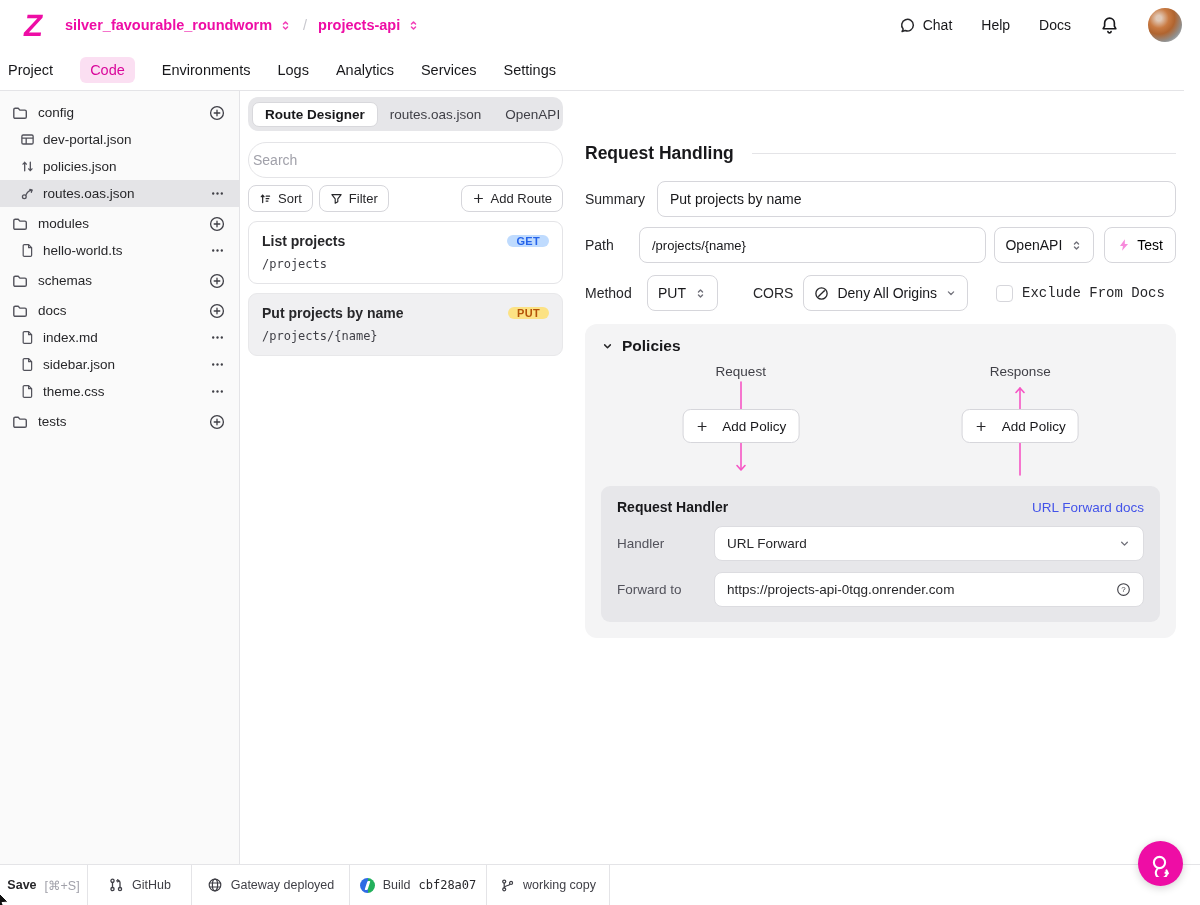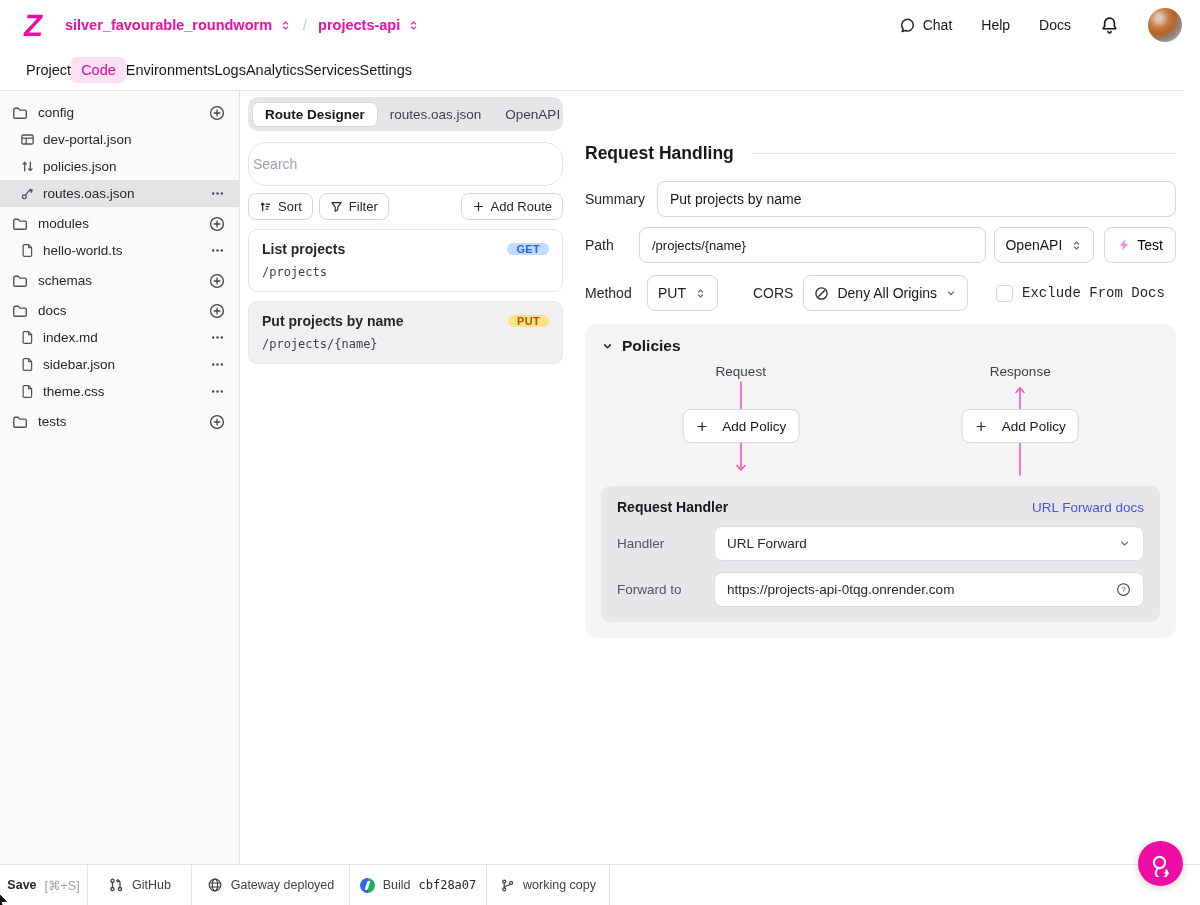--- a/index.html
+++ b/index.html
@@ -19,39 +19,39 @@
   .hdr{position:absolute;top:0;left:0;right:0;height:50px;display:flex;align-items:center;padding:0 18px 0 24px;}
   .logo{font-weight:800;font-size:31px;color:var(--brand);transform:skewX(-8deg);line-height:1;margin-right:22px;}
   .crumbs{display:flex;align-items:center;gap:7px;font-size:14.5px;font-weight:600;color:var(--brand);}
   .crumb-sep{color:#C8C8CE;font-weight:400;margin:0 4px;}
   .sel-ic{color:var(--brand);opacity:.8;}
   .hdr-right{margin-left:auto;display:flex;align-items:center;gap:29px;color:var(--t1);}
   .hdr-link{display:flex;align-items:center;gap:7px;cursor:pointer;}
   .avatar{width:34px;height:34px;border-radius:50%;background:radial-gradient(circle at 32% 30%,#e0c8b6 8%,#c97a42 30%,#b0642f 48%,#90908f 72%,#d8d8da 95%);}
 
   
-  .nav{position:absolute;top:50px;left:0;right:16px;height:41px;display:flex;align-items:center;padding:0 26px;border-bottom:1px solid var(--border);font-size:14.5px;}
+  .nav{position:absolute;top:50px;left:0;right:16px;height:41px;display:flex;align-items:center;gap:27px;padding:0 8px;border-bottom:1px solid var(--border);font-size:14.5px;}
   .nav-item{color:var(--t1);cursor:pointer;}
   .nav-item.active{color:#D9079B;background:var(--brand-bg);padding:5px 10px;border-radius:6px;font-weight:500;}
 
   
   .sidebar{position:absolute;top:91px;left:0;width:240px;bottom:23px;background:#FAFAFA;border-right:1px solid var(--border);padding-top:5px;}
   .srow{height:27px;display:flex;align-items:center;padding:0 14px 0 12px;gap:10px;font-size:13.5px;font-weight:500;color:#27272A;cursor:pointer;}
   .srow.child{padding-left:20px;gap:8px;}
   .srow.folder{margin-top:3px;}
   .srow.selected{background:var(--sel);}
   .srow .ic{color:#52525B;}
   .rowact{margin-left:auto;color:#3F3F46;display:flex;align-items:center;cursor:pointer;}
 
   
   .mid{position:absolute;top:91px;left:240px;width:340px;bottom:41px;background:#fff;padding:6px 17px 0 8px;}
   .tabbar{display:flex;align-items:center;background:#E6E6E9;border-radius:10px;padding:4px;height:34px;}
   .tabbar .tab{padding:4px 12px;font-size:13.5px;color:#3F3F46;cursor:pointer;border-radius:7px;white-space:nowrap;}
   .tabbar .tab.active{background:#fff;border:1px solid #D8D8DC;color:var(--t1);font-weight:600;}
-  .search{margin-top:11px;height:44px;width:100%;border:1px solid var(--border);border-radius:18px;padding:0 4px;font-size:14px;color:var(--t1);background:#fff;outline:none;font-family:"Liberation Sans",sans-serif;}
+  .search{margin-top:11px;height:36px;width:100%;border:1px solid var(--border);border-radius:18px;padding:0 4px;font-size:14px;color:var(--t1);background:#fff;outline:none;font-family:"Liberation Sans",sans-serif;}
   .search::placeholder{color:var(--ph);}
   .btnrow{margin-top:7px;display:flex;align-items:center;gap:6px;}
   .btn{display:flex;align-items:center;gap:6px;height:27px;padding:0 10px;border:1px solid var(--inborder);border-radius:8px;background:#fff;font-size:13px;font-weight:500;color:#27272A;cursor:pointer;}
   .btn.addroute{margin-left:auto;}
   .card{margin-top:9px;border:1px solid var(--border);border-radius:9px;padding:11px 13px 12px;background:#fff;cursor:pointer;}
   .card.selected{background:#F0F0F2;border-color:#E8E8EA;}
   .card-top{display:flex;align-items:center;}
   .card-title{font-size:14px;font-weight:600;color:#27272A;}
   .badge{margin-left:auto;font-size:11px;font-weight:700;padding:0 9px;border-radius:10px;letter-spacing:.3px;}
   .badge.get{background:#BFDBFE;color:#2563EB;}

